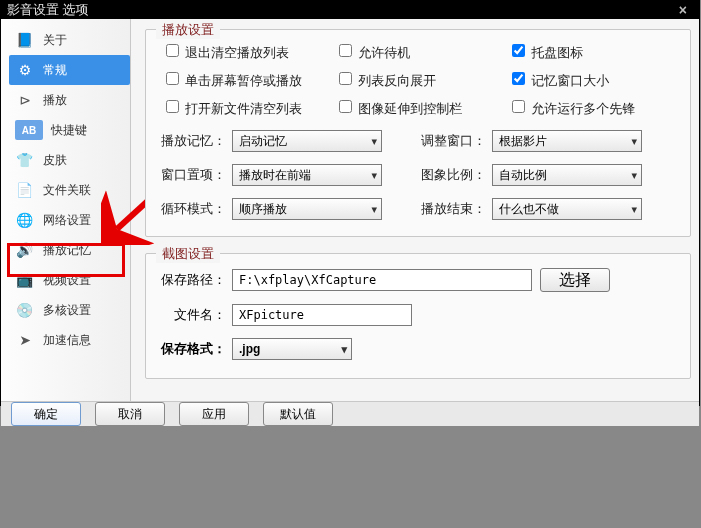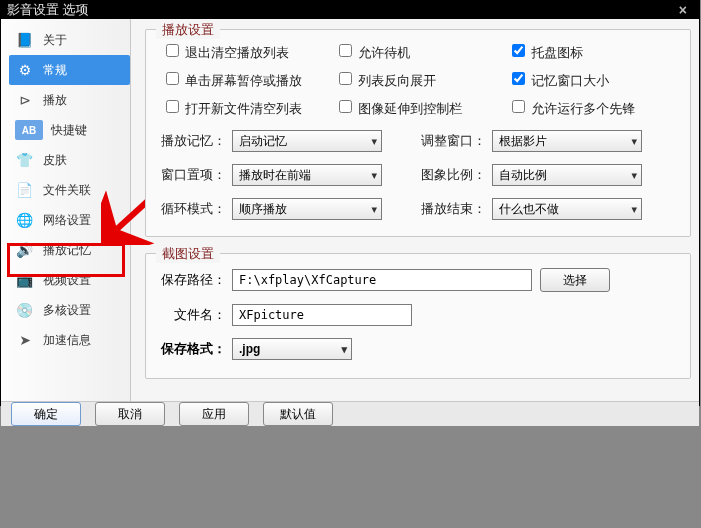--- a/index.html
+++ b/index.html
@@ -142,21 +142,21 @@
 .path-label { width:68px; text-align:right; margin-right:6px; font-size:13px; }
 .textbox {
   border:1px solid #7a7a7a; background:#fff;
   height:22px; padding:2px 6px; font-size:12px; font-family:Consolas,monospace,SimSun;
 }
 .btn-select {
   margin-left:8px;
   height:24px; min-width:70px;
   border:1px solid #7a7a7a;
   background:linear-gradient(#fdfdfd,#e6e6e6);
-  font-size:12px;
+  font-size:16px;
   cursor:pointer;
   border-radius:3px;
 }
 .footer {
   height:40px;
   background:#e9e9e9;
   border-top:1px solid #c8c8c8;
   display:flex; align-items:center;
   padding:0 10px;
 }

